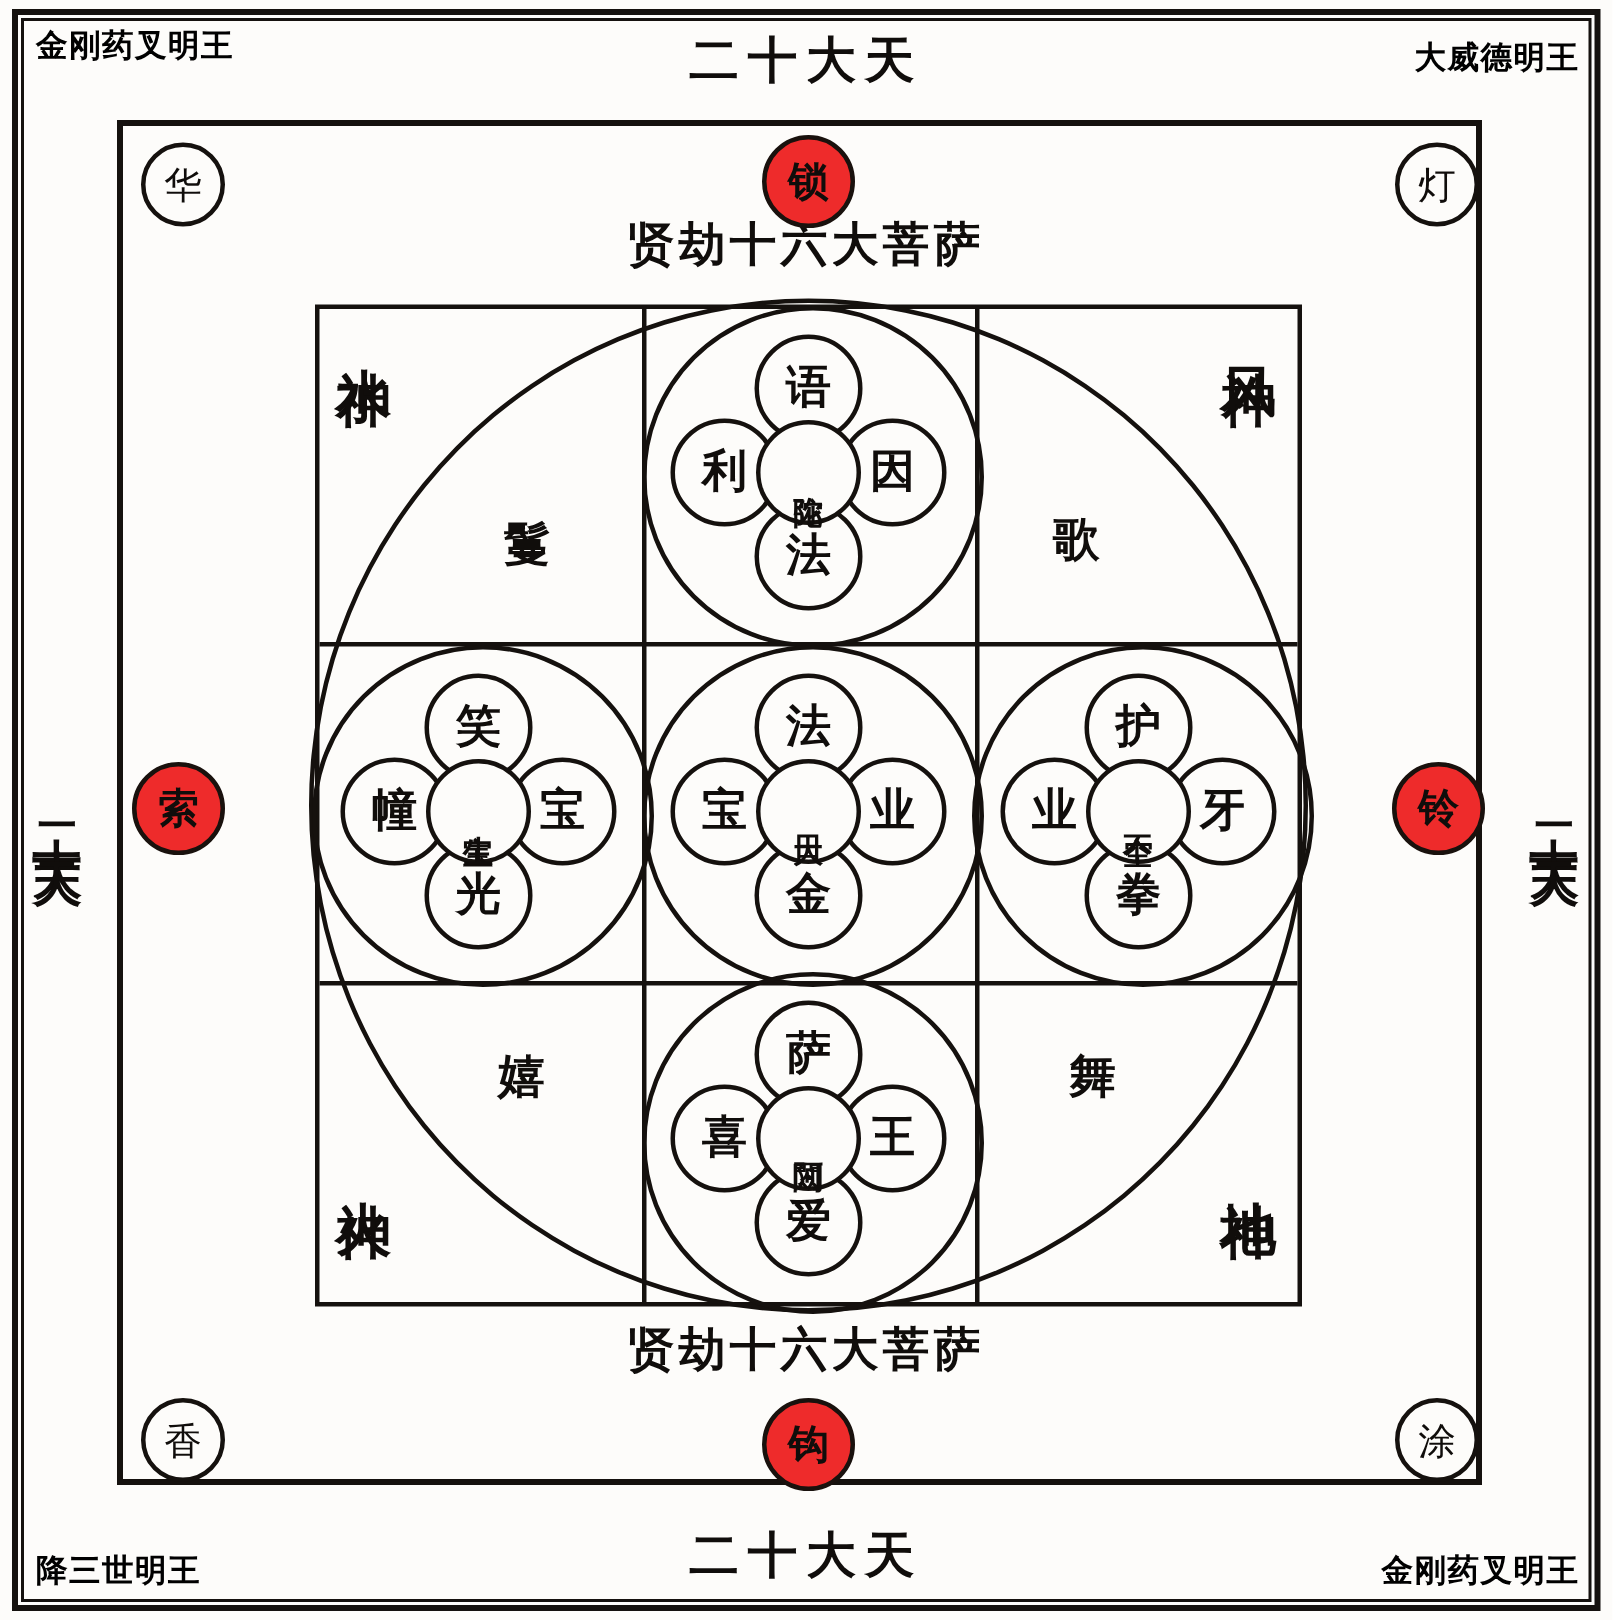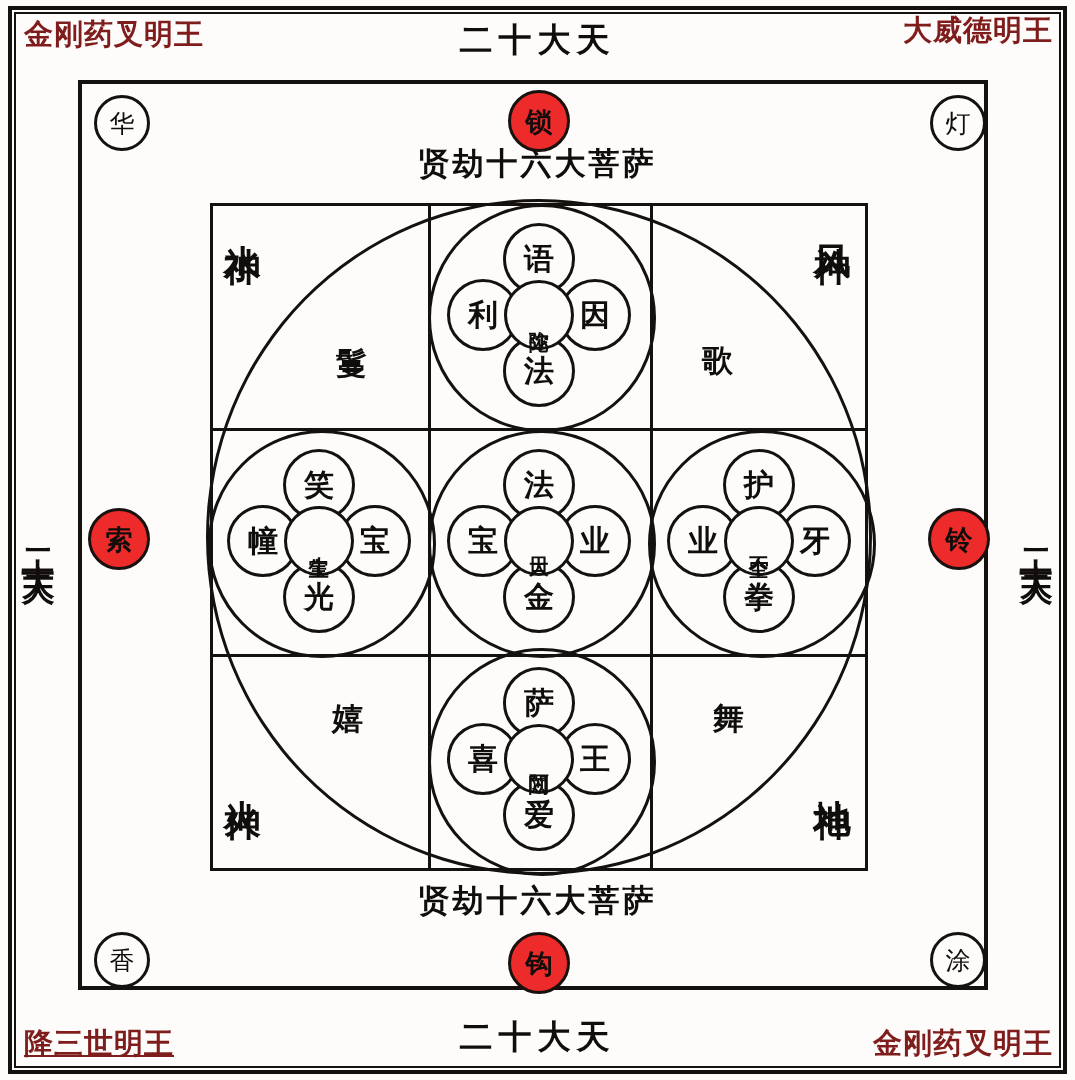--- a/index.html
+++ b/index.html
@@ -30,30 +30,30 @@
     border:2px solid #15110e;
   }
   .frame-inner{
     left:78px;top:80px;width:910px;height:910px;
     border:4px solid #15110e;
     background:transparent;
   }
 
   
   .corner-label{
-    font-size:29px;
+    font-size:21px;
     font-weight:700;
     letter-spacing:1px;
     white-space:nowrap;
     line-height:1;
-    color:#7f1d1d;
+    color:#000000;
   }
   .cl-tl{left:24px;top:20px;}
-  .cl-tr{right:22px;top:16px;position:absolute;text-align:center;}
-  .cl-bl{left:24px;bottom:22px;position:absolute;text-decoration:underline;}
+  .cl-tr{right:22px;top:28px;position:absolute;text-align:center;}
+  .cl-bl{left:24px;bottom:22px;position:absolute;}
   .cl-br{right:22px;bottom:22px;position:absolute;}
 
   
   .band-top{
     left:0;top:18px;width:1075px;text-align:center;
     font-size:33px;font-weight:700;letter-spacing:6px;
   }
   .band-bottom{
     left:0;bottom:20px;width:1075px;text-align:center;
     font-size:33px;font-weight:700;letter-spacing:6px;

